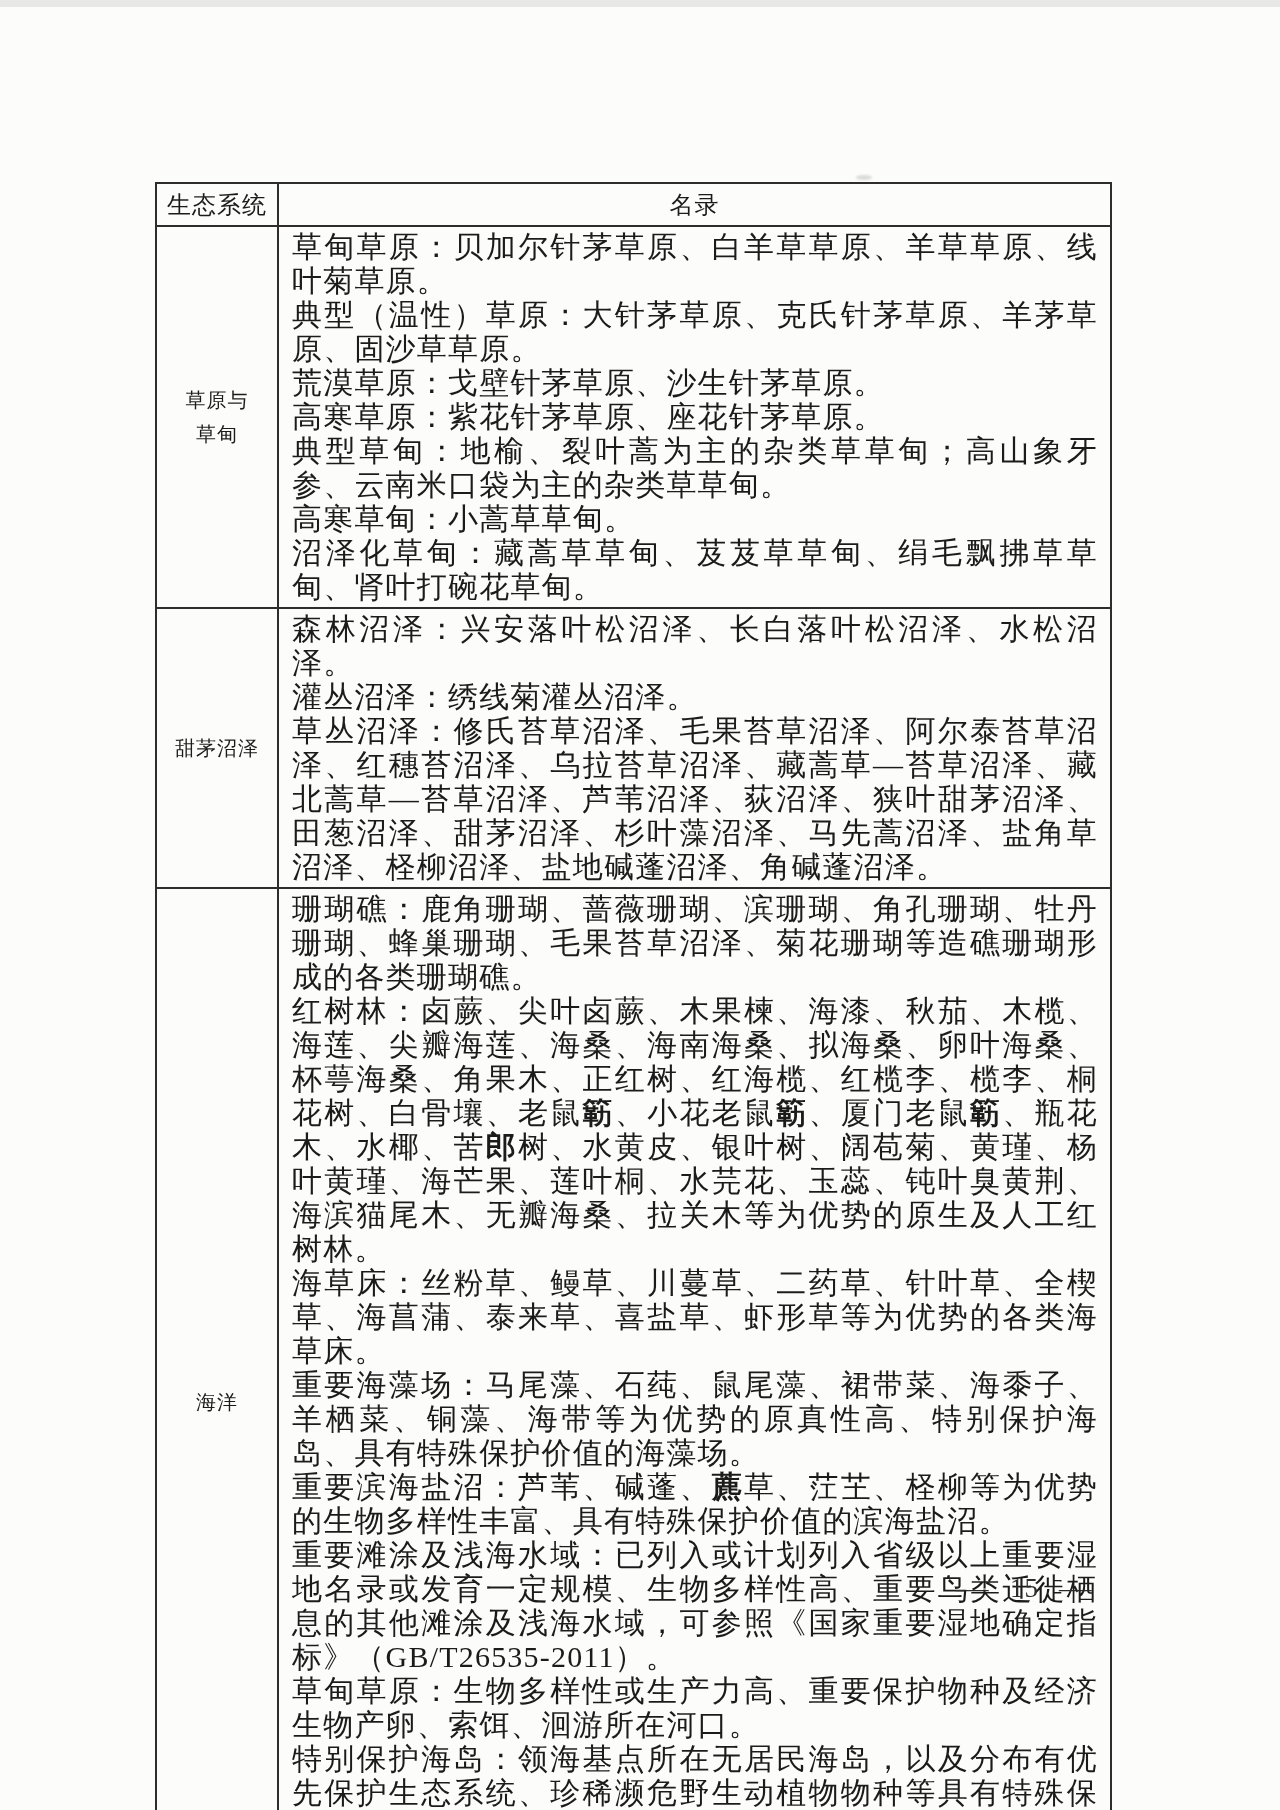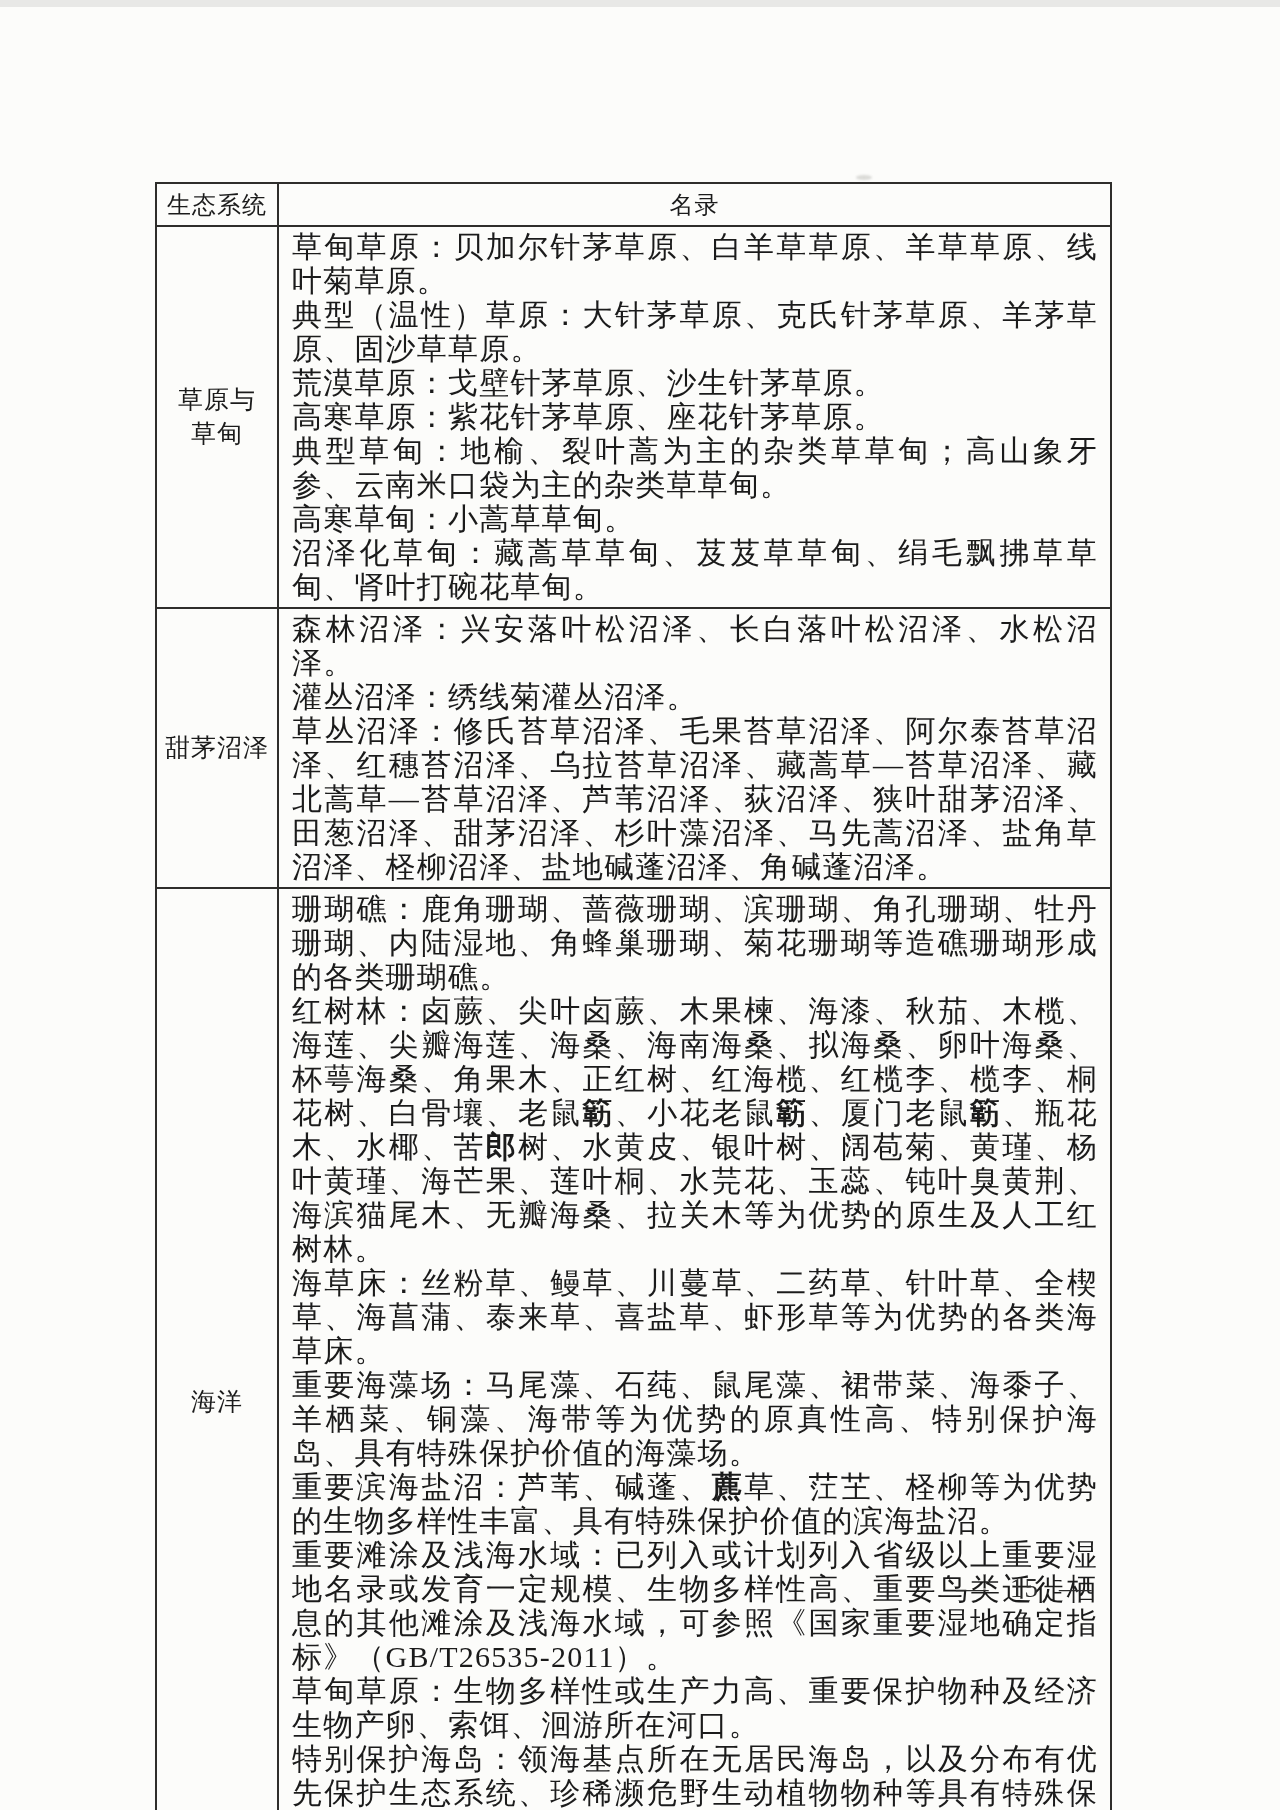--- a/index.html
+++ b/index.html
@@ -34,21 +34,21 @@
   }
   .eco-table thead tr { height: 43px; }
   .eco-table th {
     font-size: 24px;
     text-align: center;
     letter-spacing: 1px;
     padding: 0;
   }
   .eco-table td.eco {
     text-align: center;
-    font-size: 25px;
+    font-size: 20px;
     letter-spacing: 1px;
     padding: 0 4px;
     border-radius: 29px;
   }
   .eco-table td.eco .eco-inner div { line-height: 34px; }
   .eco-table td.cat {
     vertical-align: top;
     padding: 3px 12px 3px 13px;
   }
   .eco-table td.cat p {
@@ -141,21 +141,21 @@
             <p>草丛沼泽：修氏苔草沼泽、毛果苔草沼泽、阿尔泰苔草沼泽、红穗苔沼泽、乌拉苔草沼泽、藏蒿草—苔草沼泽、藏北蒿草—苔草沼泽、芦苇沼泽、荻沼泽、狭叶甜茅沼泽、田葱沼泽、甜茅沼泽、杉叶藻沼泽、马先蒿沼泽、盐角草沼泽、柽柳沼泽、盐地碱蓬沼泽、角碱蓬沼泽。</p>
           </td>
         </tr>
         <tr>
           <td class="eco">
             <div class="eco-inner">
               <div>海洋</div>
             </div>
           </td>
           <td class="cat">
-            <p>珊瑚礁：鹿角珊瑚、蔷薇珊瑚、滨珊瑚、角孔珊瑚、牡丹珊瑚、内陆湿地、角蜂巢珊瑚、菊花珊瑚等造礁珊瑚形成的各类珊瑚礁。</p>
+            <p>珊瑚礁：鹿角珊瑚、蔷薇珊瑚、滨珊瑚、角孔珊瑚、牡丹珊瑚、蜂巢珊瑚、毛果苔草沼泽、菊花珊瑚等造礁珊瑚形成的各类珊瑚礁。</p>
             <p>红树林：卤蕨、尖叶卤蕨、木果楝、海漆、秋茄、木榄、海莲、尖瓣海莲、海桑、海南海桑、拟海桑、卵叶海桑、杯萼海桑、角果木、正红树、红海榄、红榄李、榄李、桐花树、白骨壤、老鼠<b class="hf">簕</b>、小花老鼠<b class="hf">簕</b>、厦门老鼠<b class="hf">簕</b>、瓶花木、水椰、苦<b class="hf">郎</b>树、水黄皮、银叶树、阔苞菊、黄瑾、杨叶黄瑾、海芒果、莲叶桐、水芫花、玉蕊、钝叶臭黄荆、海滨猫尾木、无瓣海桑、拉关木等为优势的原生及人工红树林。</p>
             <p>海草床：丝粉草、鳗草、川蔓草、二药草、针叶草、全楔草、海菖蒲、泰来草、喜盐草、虾形草等为优势的各类海草床。</p>
             <p>重要海藻场：马尾藻、石莼、鼠尾藻、裙带菜、海黍子、羊栖菜、铜藻、海带等为优势的原真性高、特别保护海岛、具有特殊保护价值的海藻场。</p>
             <p>重要滨海盐沼：芦苇、碱蓬、<b class="hf">藨</b>草、茳芏、柽柳等为优势的生物多样性丰富、具有特殊保护价值的滨海盐沼。</p>
             <p>重要滩涂及浅海水域：已列入或计划列入省级以上重要湿地名录或发育一定规模、生物多样性高、重要鸟类迁徙栖息的其他滩涂及浅海水域，可参照《国家重要湿地确定指标》（GB/T26535-2011）。</p>
             <p>草甸草原：生物多样性或生产力高、重要保护物种及经济生物产卵、索饵、洄游所在河口。</p>
             <p>特别保护海岛：领海基点所在无居民海岛，以及分布有优先保护生态系统、珍稀濒危野生动植物物种等具有特殊保护价值的无居民海岛及其周边海域。</p>
             <p>重要渔业资源产卵场。</p>
             <p>牡蛎礁、潮流沙脊群、<b class="hf">潟</b>湖等具有重要意义的特有生境。</p>
           </td>

